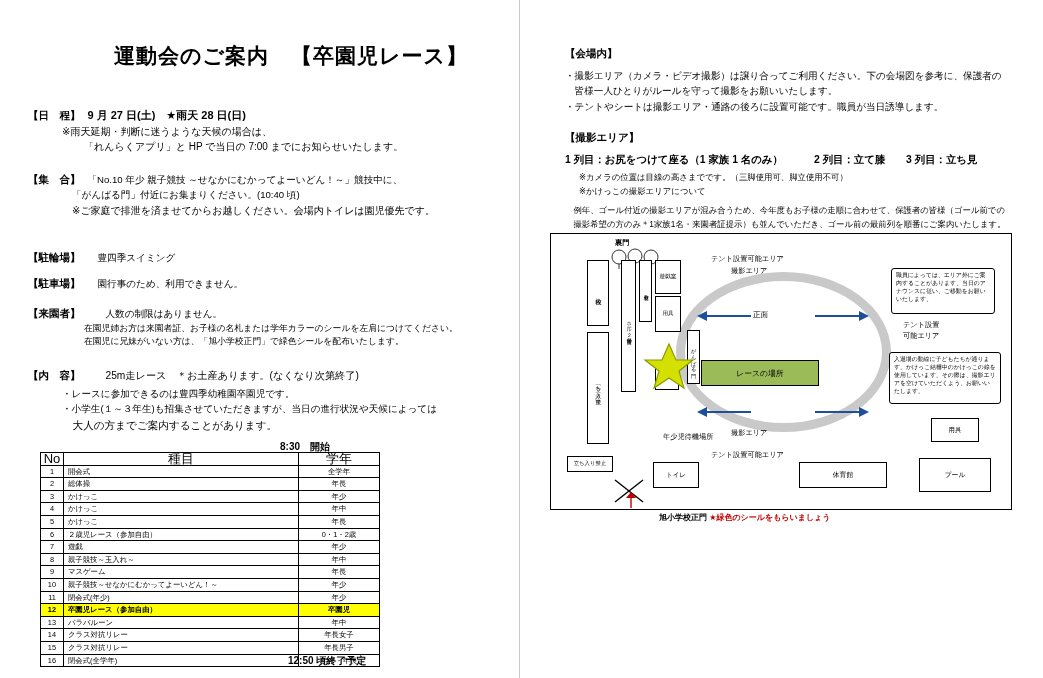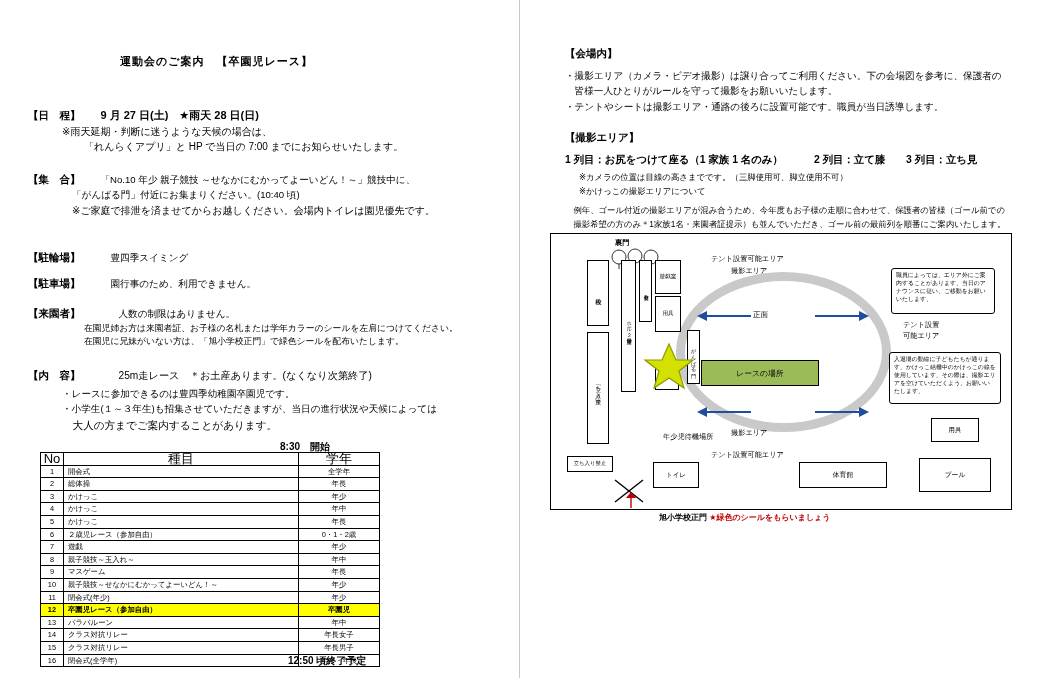--- a/index.html
+++ b/index.html
@@ -31,41 +31,40 @@
   }
 
   
   .left {
     position: absolute;
     left: 0; top: 0;
     width: 519px; height: 678px;
   }
   .doc-title {
     position: absolute;
-    left: 120px;
+    left: 114px;
     top: 42px;
-    font-size: 11px;
+    font-size: 21px;
     font-weight: bold;
     letter-spacing: 1px;
     white-space: nowrap;
-    margin-top: 12px;
   }
   .sec {
     position: absolute;
     font-size: 10.5px;
     line-height: 1.45;
   }
   .sec-label {
     font-weight: bold;
     white-space: nowrap;
   }
   .sec-head {
     display: flex;
     align-items: baseline;
-    gap: 20px;
+    gap: 7px;
     white-space: nowrap;
   }
   .bold { font-weight: bold; }
   .small {
     font-size: 10px;
     line-height: 1.5;
     white-space: nowrap;
   }
   .ind1 { margin-left: 34px; }
   .ind2 { margin-left: 56px; }

